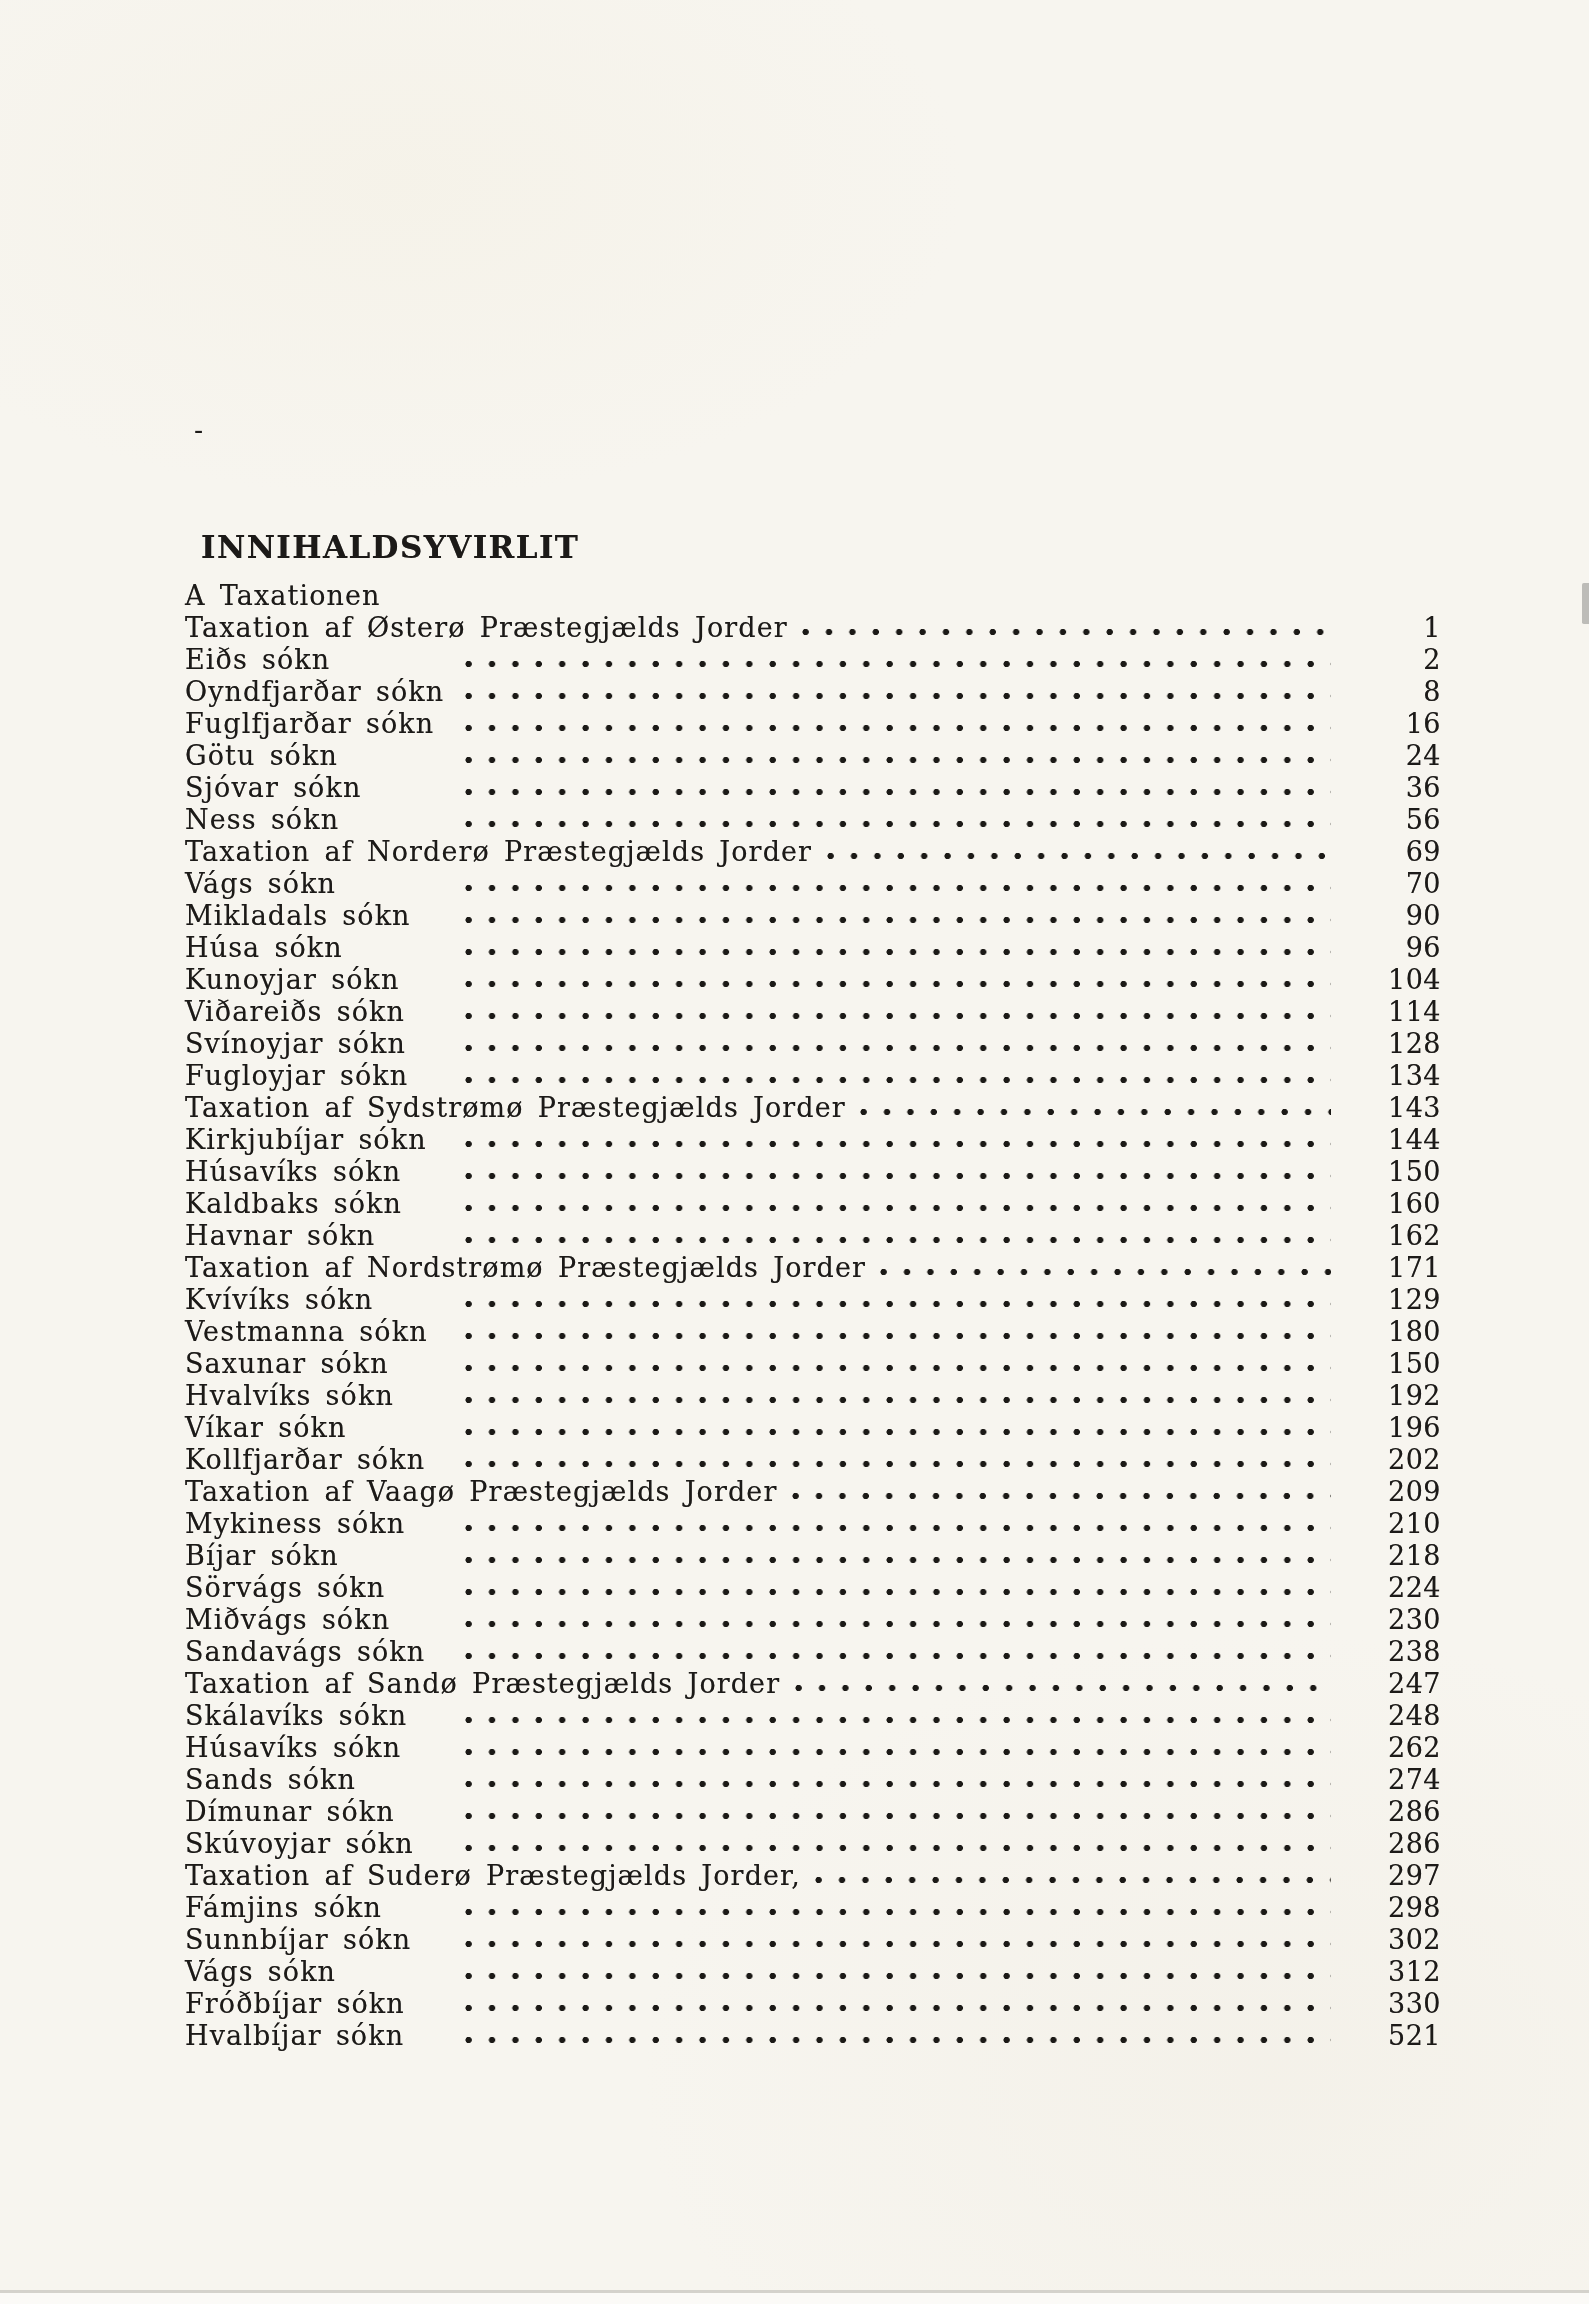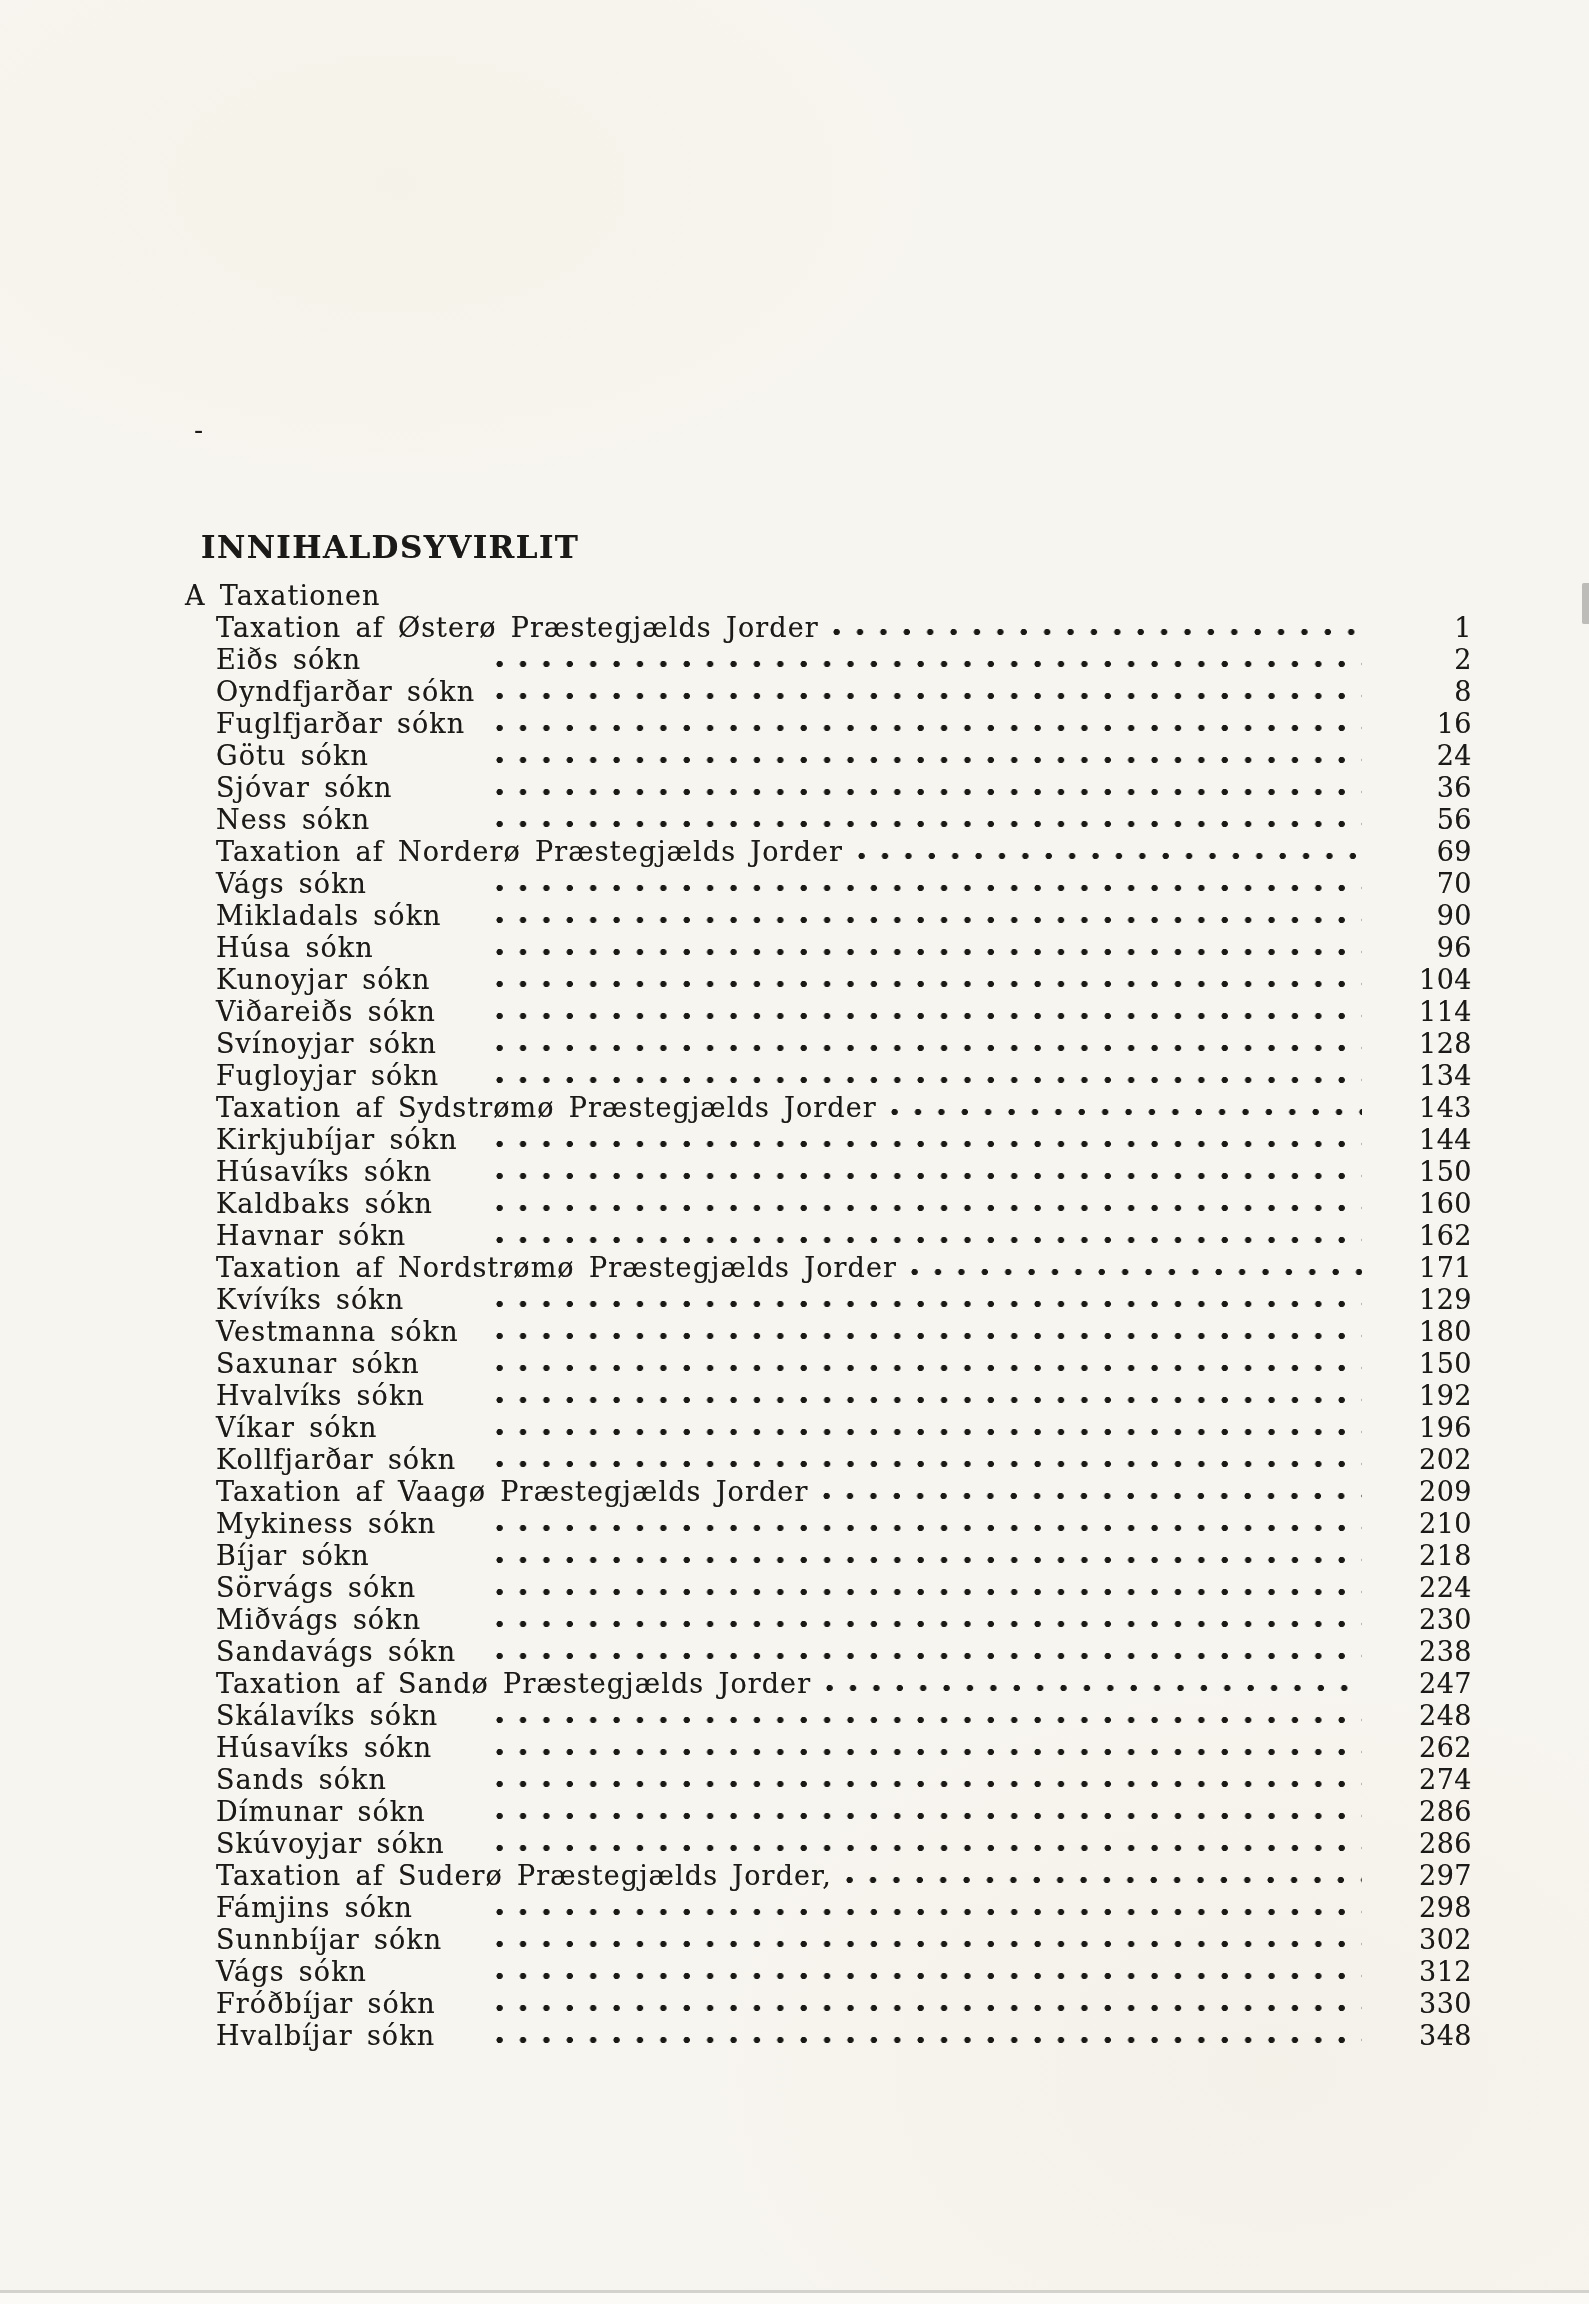--- a/index.html
+++ b/index.html
@@ -30,21 +30,21 @@
     letter-spacing:1.4px;
     text-shadow:0 0 0.5px rgba(28,26,24,.55);
   }
   .sect{
     font-size:27px;
     line-height:32px;
     letter-spacing:1.1px;
     word-spacing:4.5px;
     text-shadow:0 0 0.5px rgba(28,26,24,.5);
   }
-  .toc{width:100%;margin-left:31px;}
+  .toc{width:100%;}
   .row{
     display:flex;
     align-items:stretch;
     height:32px;
     white-space:nowrap;
   }
   .lbl{
     font-size:27px;
     line-height:32px;
     letter-spacing:1.1px;
@@ -363,21 +363,21 @@
 
   <div class="row">
     <span class="lbl">Fróðbíjar sókn</span>
     <span class="leader"></span>
     <span class="num">330</span>
   </div>
 
   <div class="row">
     <span class="lbl">Hvalbíjar sókn</span>
     <span class="leader"></span>
-    <span class="num">348</span>
+    <span class="num">521</span>
   </div>
 </div>
   </div>
 
   <div class="edge-bottom"></div>
   <div class="edge-bottom-paper"></div>
   <div class="edge-right-artifact"></div>
 </div>
 
 

